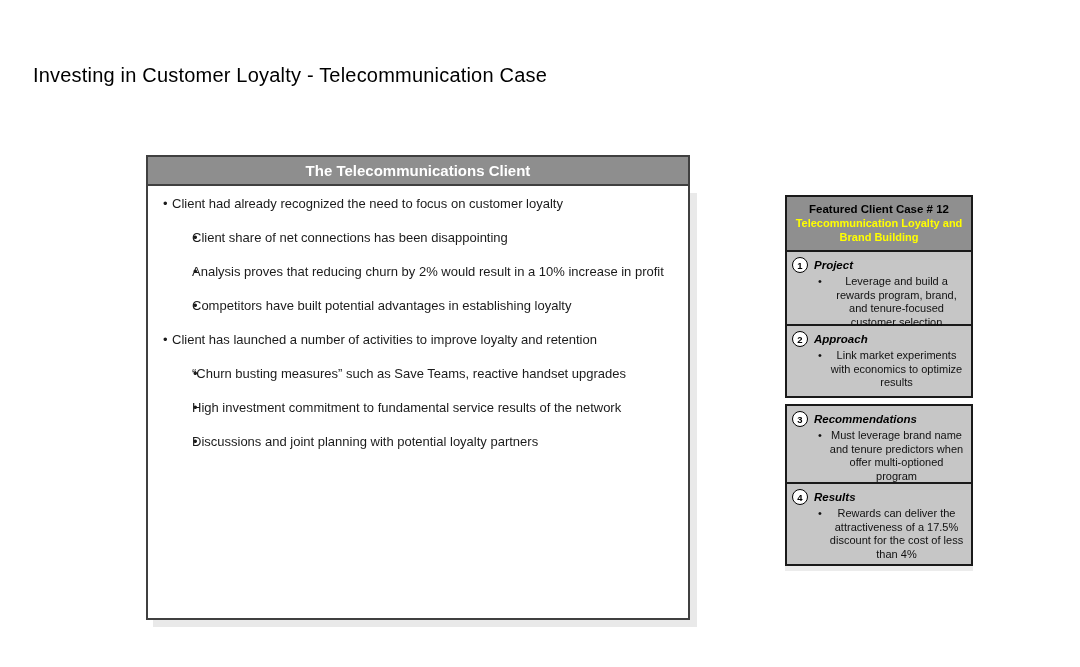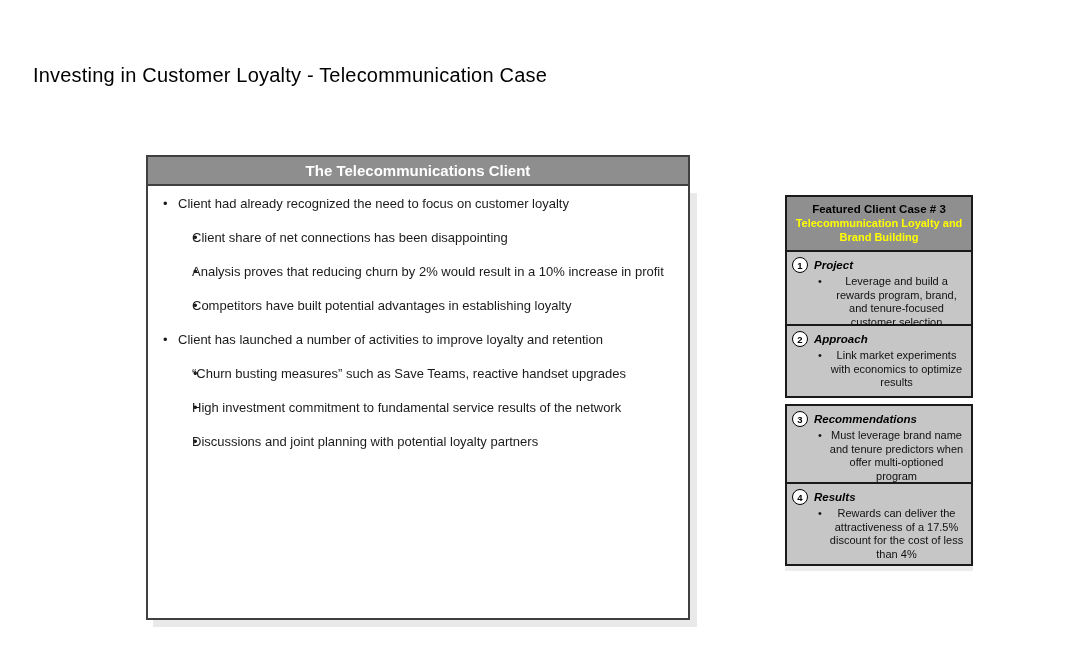--- a/index.html
+++ b/index.html
@@ -26,21 +26,21 @@
     text-align:center; line-height:27px;
   }
   .panel-body {
     height:434px; background:#ffffff;
     border:2px solid #404040; border-top:none;
     box-shadow:7px 7px 0 #e9e9e9;
     padding:9px 12px 0 0;
   }
   .b { position:relative; font-size:13px; line-height:17px; color:#1b1b1b; margin-bottom:17px; }
   .b::before { content:"\2022"; position:absolute; font-size:13px; color:#1b1b1b; }
-  .lvl1 { padding-left:30px; }
+  .lvl1 { padding-left:24px; }
   .lvl1::before { left:15px; }
   .lvl2 { padding-left:44px; }
   .lvl2::before { left:45px; }
 
   
   .sidebar { position:absolute; left:785px; top:195px; width:188px; }
   .sb-box { border:2px solid #1a1a1a; background:#c6c6c6; }
   .sb-box-b { margin-top:6px; box-shadow:0 5px 0 #ececec; }
   .sb-header {
     background:#8f8f8f; text-align:center; padding:5px 3px 4px 3px; min-height:53px;
@@ -85,21 +85,21 @@
       <div class="b lvl2">“Churn busting measures” such as Save Teams, reactive handset upgrades</div>
       <div class="b lvl2">High investment commitment to fundamental service results of the network</div>
       <div class="b lvl2">Discussions and joint planning with potential loyalty partners</div>
     </div>
   </div>
 
   <div class="sidebar">
 
     <div class="sb-box sb-box-a">
       <div class="sb-header">
-        <div class="sb-h1">Featured Client Case # 3</div>
+        <div class="sb-h1">Featured Client Case # 12</div>
         <div class="sb-h2">Telecommunication Loyalty and Brand Building</div>
       </div>
 
       <div class="sb-section sb-sec-project">
         <div class="sb-heading">
           <span class="num-circle">1</span>
           <span class="sb-title">Project</span>
         </div>
         <div class="sb-bullet">Leverage and build a rewards program, brand, and tenure-focused customer selection</div>
       </div>

